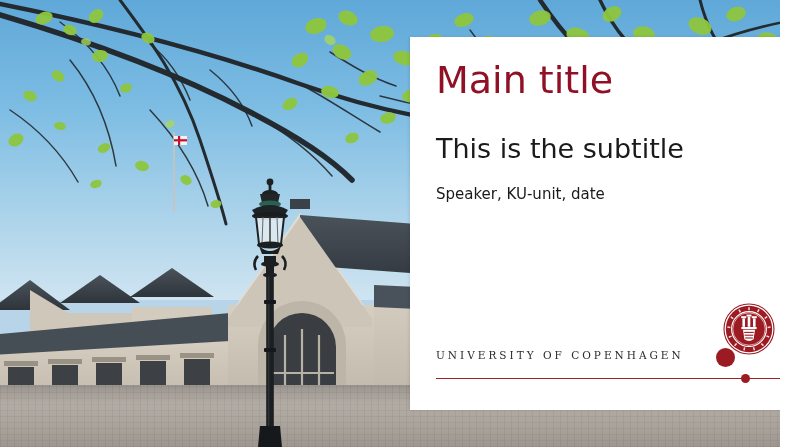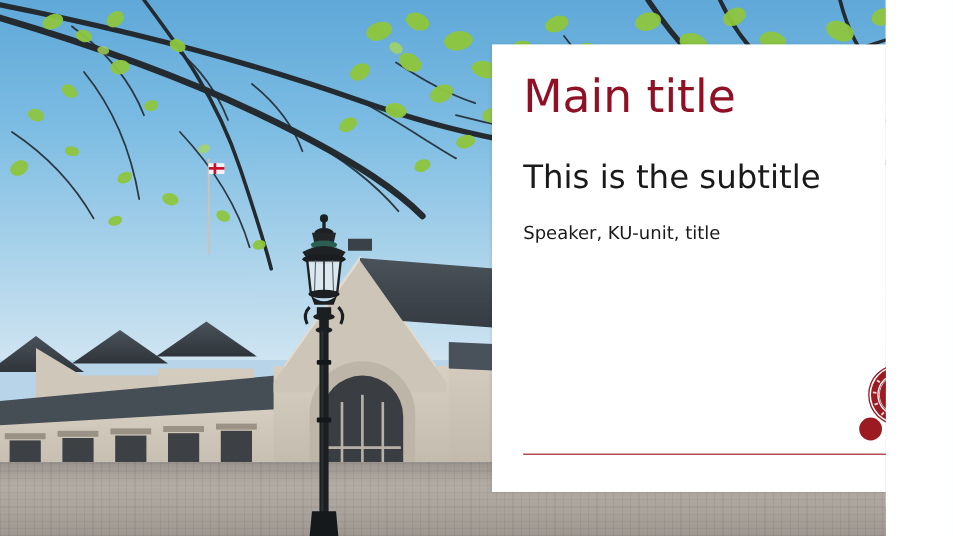--- a/index.html
+++ b/index.html
@@ -9,20 +9,21 @@
   }
   body {
     font-family: "DejaVu Sans", sans-serif;
   }
   #slide {
     position: relative;
     width: 738px;
     height: 447px;
     overflow: hidden;
     background: #b8d4e8;
+    padding-left: 42px;
   }
 
   
   .photo {
     position: absolute;
     inset: 0;
     overflow: hidden;
   }
   .sky {
     position: absolute;
@@ -491,22 +492,23 @@
 
   </div>
 
   <div class="panel">
     <div class="panel-inner">
 
       <div class="main-title">Main title</div>
 
       <div class="subtitle">This is the subtitle</div>
 
-      <div class="speaker">Speaker, KU-unit, title</div>
-
+      <div class="speaker">Speaker, KU-unit, date</div>
+
+      <div class="footer-wordmark">UNIVERSITY OF COPENHAGEN</div>
 
       <div class="footer-rule"></div>
       <div class="rule-dot"></div>
       <div class="big-dot"></div>
 
       <div class="seal">
         <svg width="52" height="52" viewBox="0 0 52 52">
           <circle cx="26" cy="26" r="25" fill="none" stroke="#9c1a22" stroke-width="1.1"></circle>
           <circle cx="26" cy="26" r="23.2" fill="#9c1a22"></circle>
           <circle cx="26" cy="26" r="17.4" fill="none" stroke="#ffffff" stroke-width="1.1"></circle>

